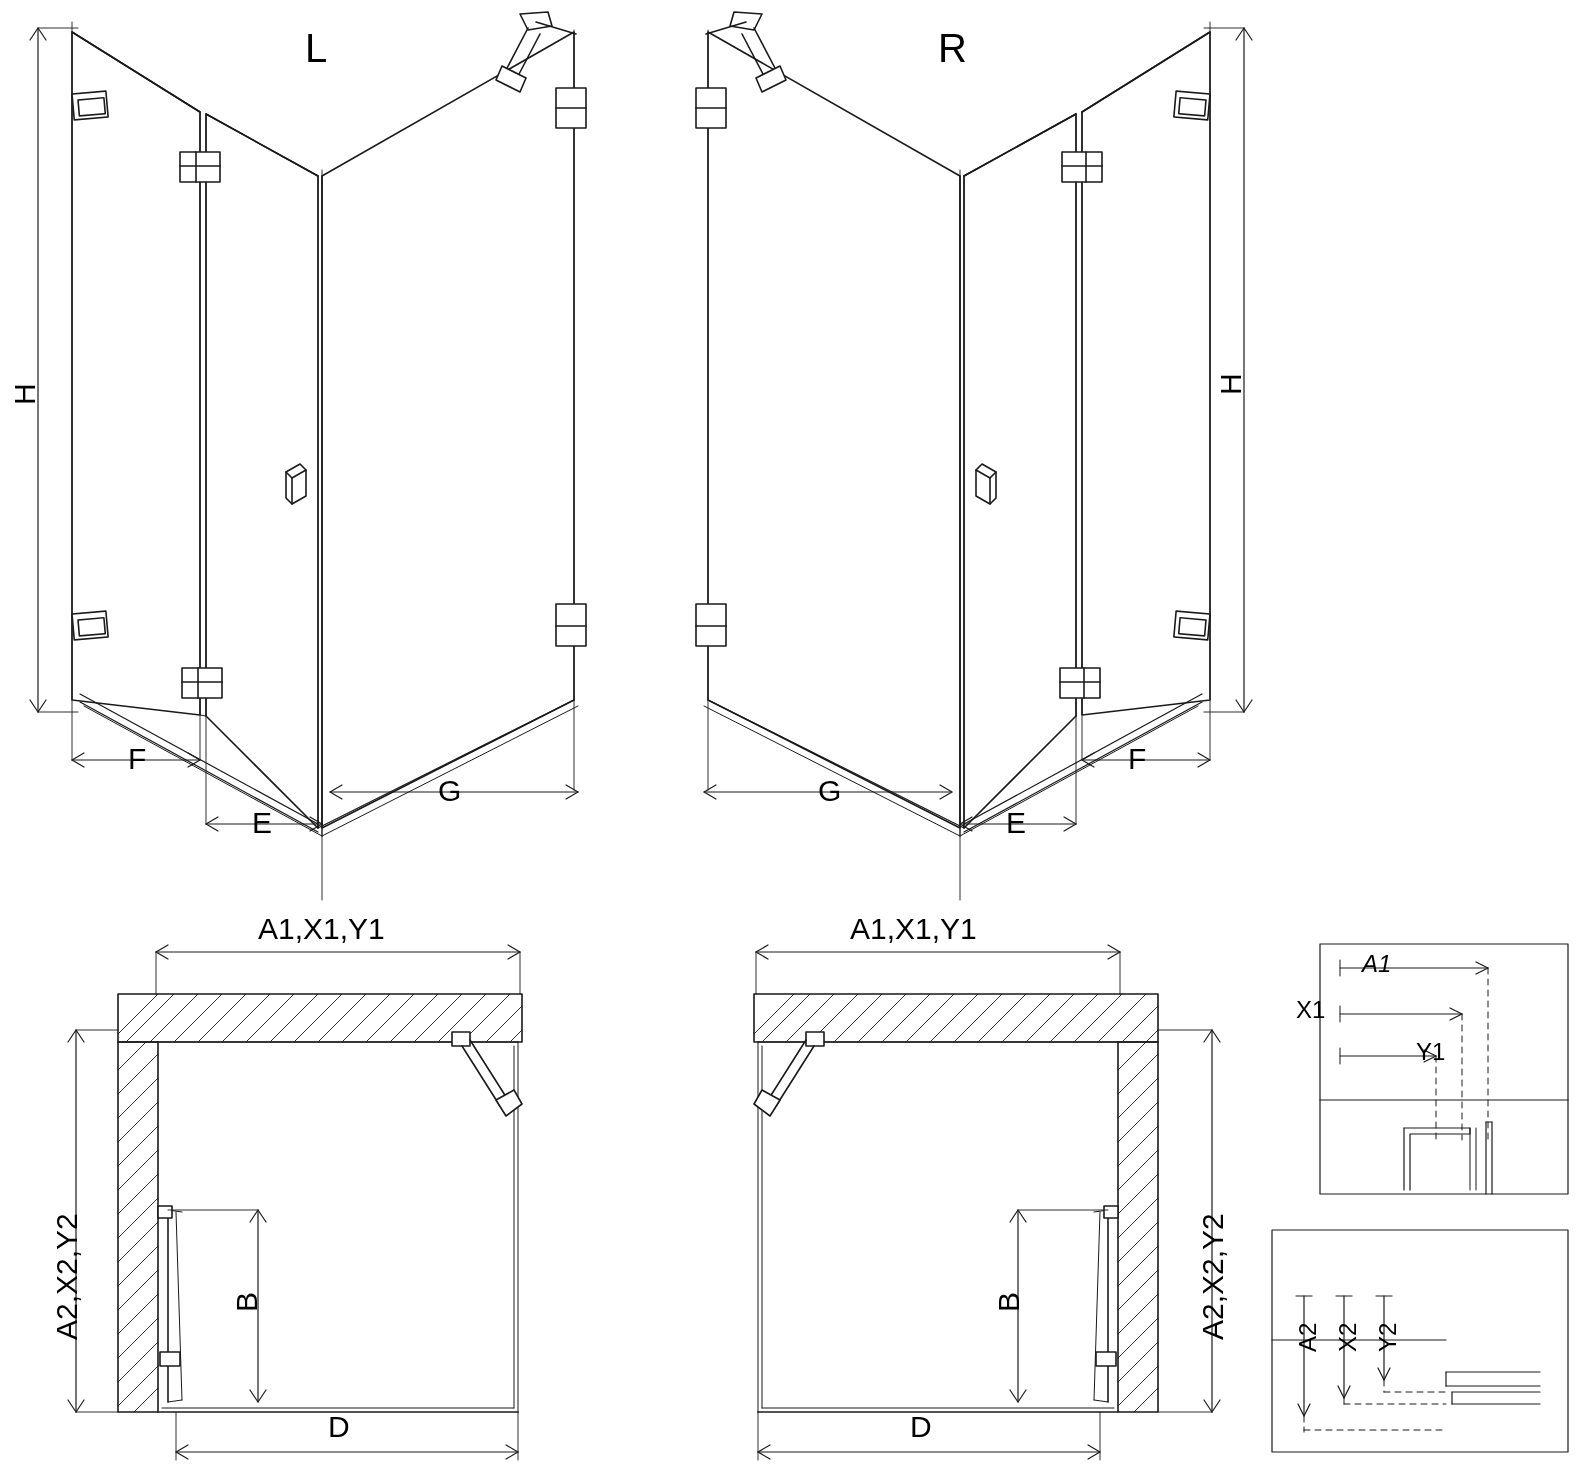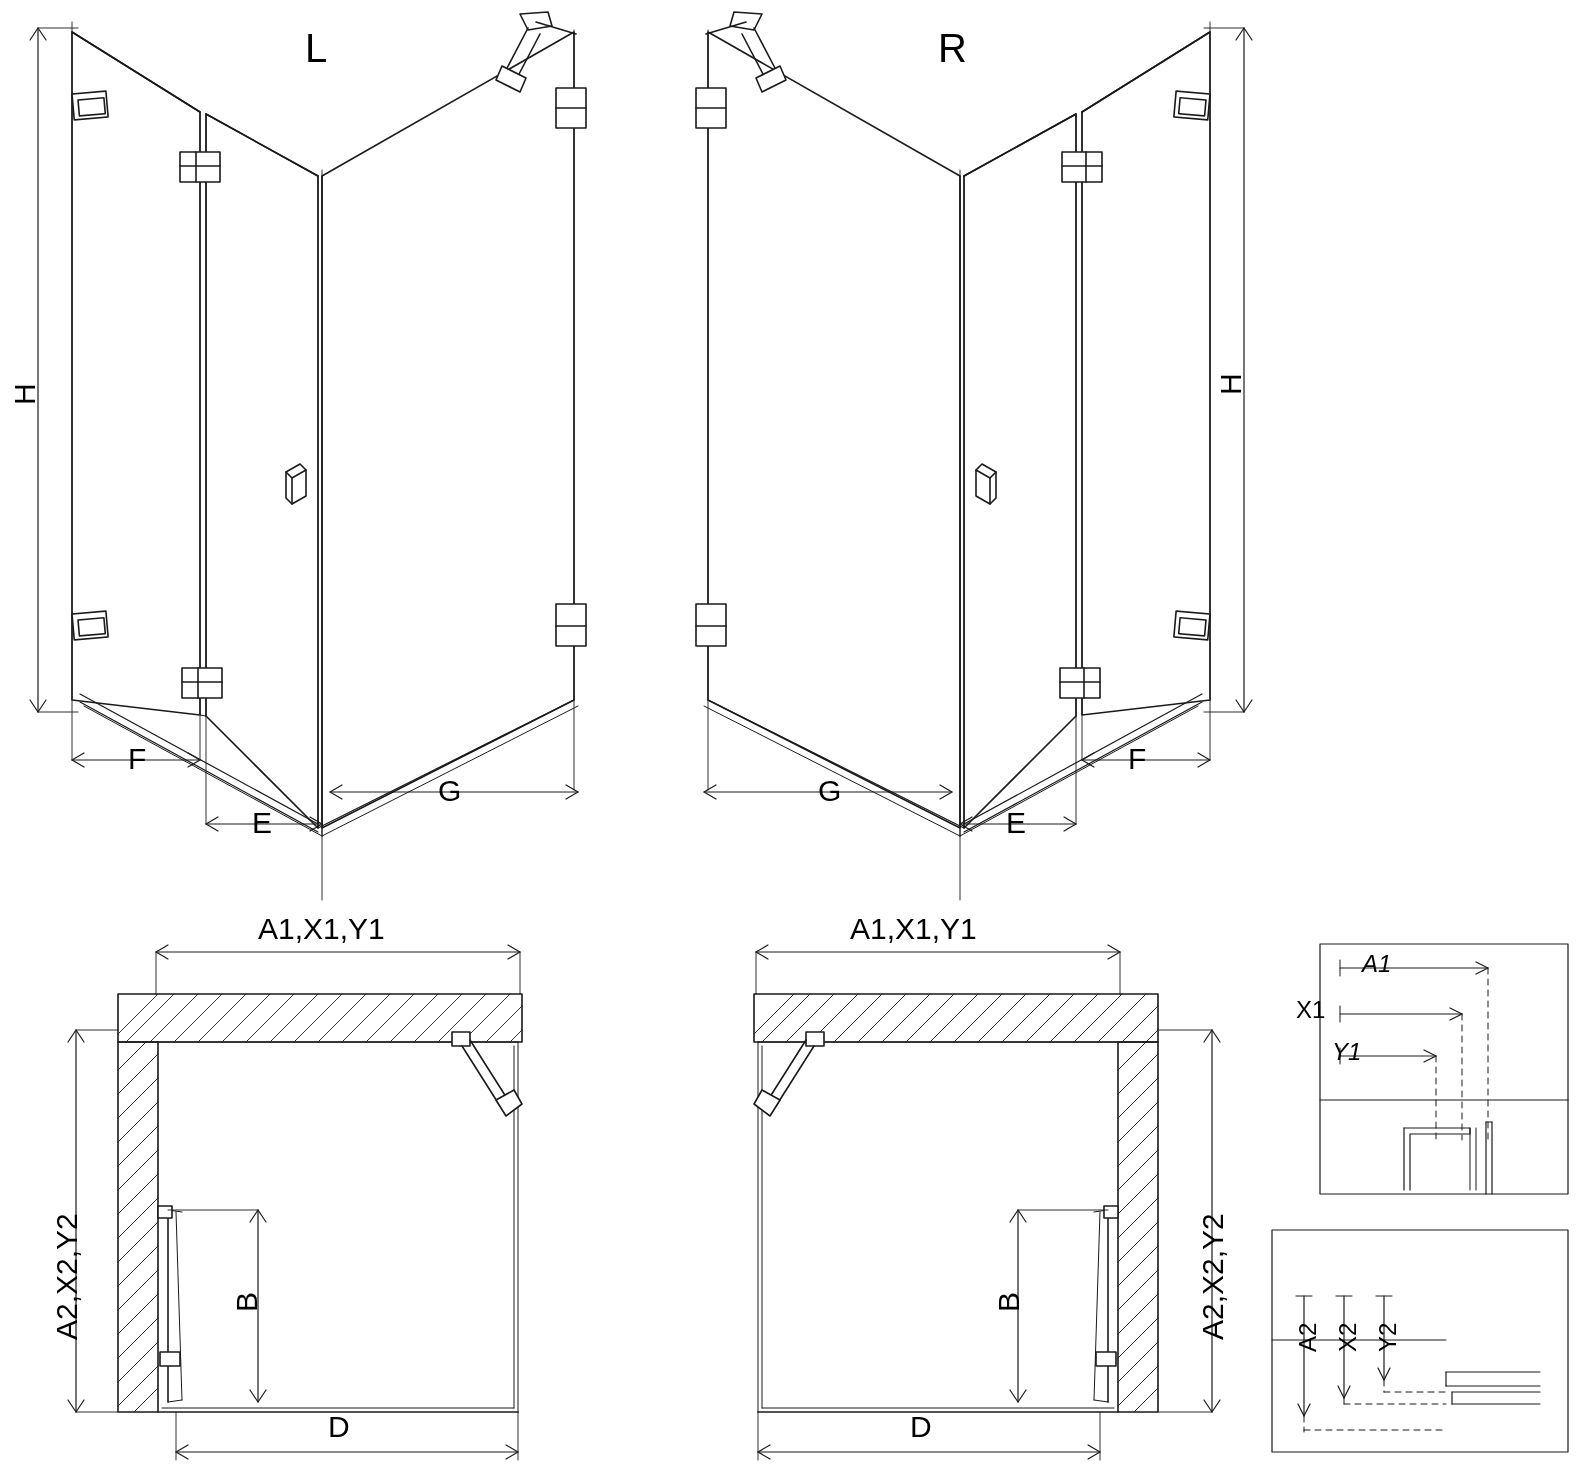--- a/index.html
+++ b/index.html
@@ -440,19 +440,19 @@
   <div class="lbl lbl-med rot90" style="left:1198px; top:1340px;">A2,X2,Y2</div>
 
   <div class="lbl lbl-med rot90" style="left:232px; top:1312px;">B</div>
   <div class="lbl lbl-med rot90" style="left:994px; top:1312px;">B</div>
 
   <div class="lbl lbl-med" style="left:328px; top:1412px;">D</div>
   <div class="lbl lbl-med" style="left:910px; top:1412px;">D</div>
 
   <div class="lbl lbl-sm" style="left:1362px; top:952px;font-style:italic;">A1</div>
   <div class="lbl lbl-sm" style="left:1296px; top:998px;">X1</div>
-  <div class="lbl lbl-sm" style="left:1332px; top:1040px;font-style:italic;">Y1</div>
+  <div class="lbl lbl-sm" style="left:1416px; top:1040px;">Y1</div>
 
   <div class="lbl lbl-sm rot90" style="left:1296px; top:1352px;">A2</div>
   <div class="lbl lbl-sm rot90" style="left:1336px; top:1352px;">X2</div>
   <div class="lbl lbl-sm rot90" style="left:1376px; top:1352px;">Y2</div>
 
 </div>
 
 </body></html>

